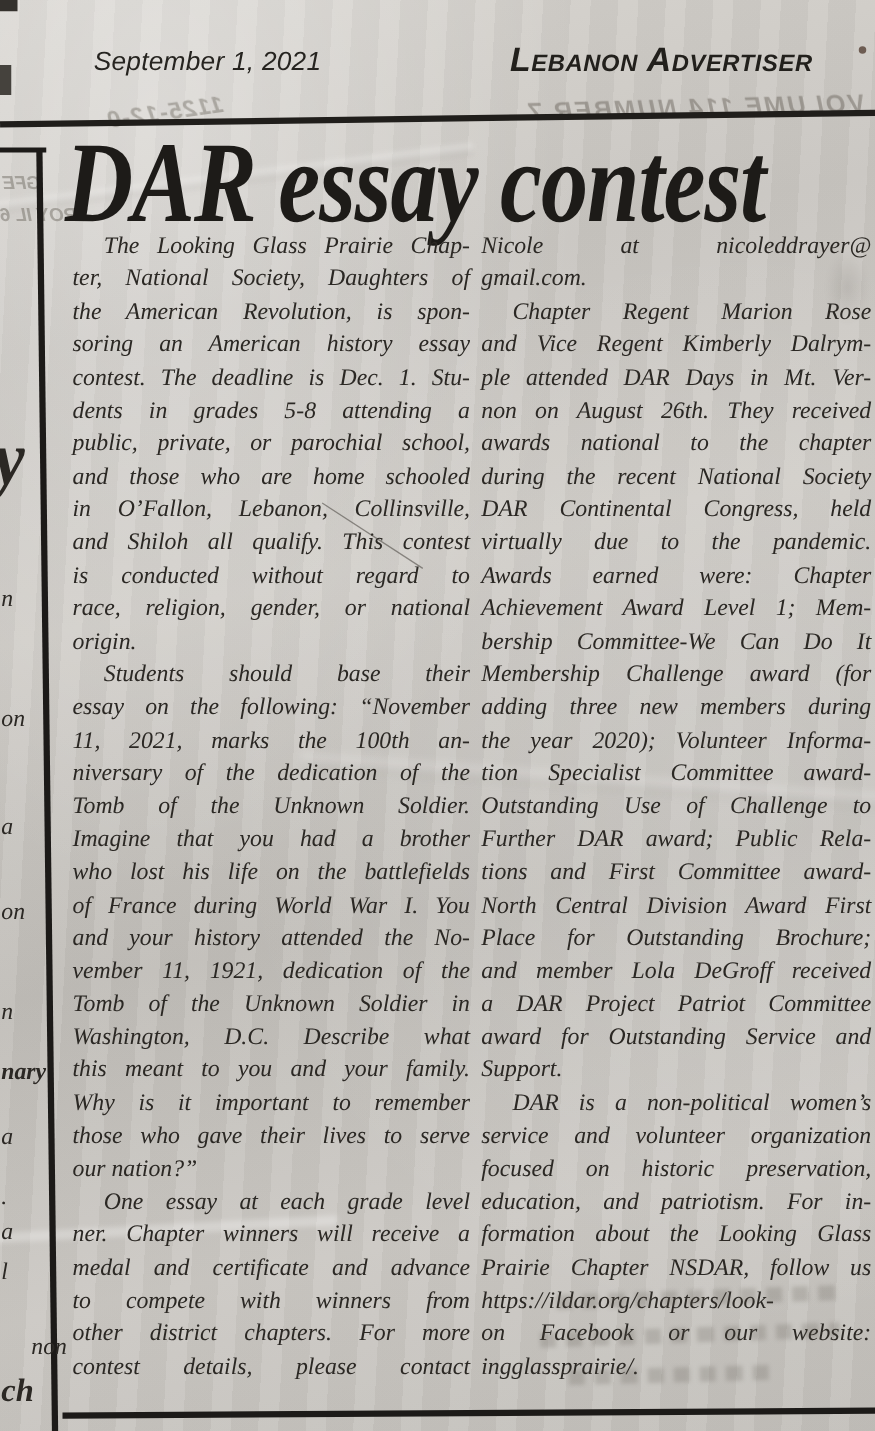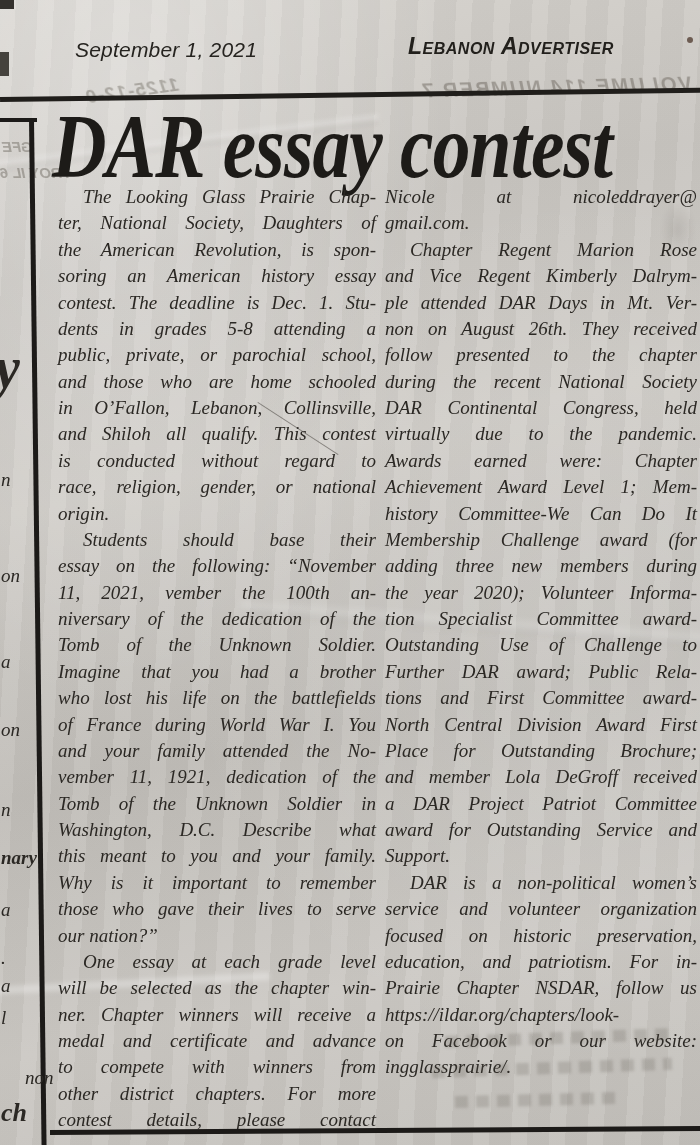--- a/index.html
+++ b/index.html
@@ -17,21 +17,21 @@
   .c1{left:-40px;top:140px;width:420px;height:10px;background:linear-gradient(rgba(255,255,255,.35),rgba(110,105,98,.12));transform:rotate(-7deg);filter:blur(2px);}
   .c2{left:240px;top:620px;width:520px;height:14px;background:linear-gradient(rgba(255,255,255,.25),rgba(110,105,98,.10));transform:rotate(4deg);filter:blur(3px);}
   .c3{left:-30px;top:980px;width:300px;height:8px;background:rgba(255,255,255,.28);transform:rotate(-3deg);filter:blur(2px);}
 
   .top-rule{position:absolute;left:0;top:97px;width:710px;height:4.5px;background:#201e1b;transform:rotate(-0.75deg);transform-origin:left top;}
   .corner-h{position:absolute;left:0;top:118px;width:37px;height:4px;background:#1c1a18;}
   .border-v{position:absolute;left:29px;top:119px;width:4.5px;height:1030px;background:#1c1a18;transform:rotate(-0.7deg);transform-origin:top left;}
   .bottom-rule{position:absolute;left:50px;top:1130px;width:660px;height:5px;background:#1c1a18;transform:rotate(-0.35deg);transform-origin:left top;}
 
   .date{position:absolute;left:75px;top:38px;font-family:"Liberation Sans",sans-serif;font-size:21px;color:#262420;letter-spacing:.2px;}
-  .masthead{position:absolute;left:408px;top:33px;font-family:"Liberation Sans",sans-serif;font-variant:small-caps;font-weight:700;font-size:23px;color:#22201c;letter-spacing:.5px;}
+  .masthead{position:absolute;left:408px;top:33px;font-family:"Liberation Sans",sans-serif;font-variant:small-caps;font-weight:700;font-size:27px;color:#22201c;letter-spacing:.5px;}
 
   .headline{position:absolute;left:52px;top:100px;margin:0;font-weight:700;font-size:92px;line-height:1;color:#1d1b18;letter-spacing:-1px;transform:scaleX(.82);transform-origin:left top;white-space:nowrap;}
 
   .col{position:absolute;top:184px;font-size:19px;line-height:26.37px;color:#2b2824;}
   .col-left{left:58px;width:318px;}
   .col-right{left:385px;width:312px;}
   .para{margin:0;}
   .line{text-align:justify;text-align-last:justify;}
   .line.end{text-align-last:left;}
   .line.ind{text-indent:25px;}
@@ -99,81 +99,81 @@
         <div class="line">and those who are home schooled</div>
         <div class="line">in O’Fallon, Lebanon, Collinsville,</div>
         <div class="line">and Shiloh all qualify. This contest</div>
         <div class="line">is conducted without regard to</div>
         <div class="line">race, religion, gender, or national</div>
         <div class="line end">origin.</div>
       </div>
       <div class="para">
         <div class="line ind">Students should base their</div>
         <div class="line">essay on the following: “November</div>
-        <div class="line">11, 2021, vember the 100th an-</div>
+        <div class="line">11, 2021, marks the 100th an-</div>
         <div class="line">niversary of the dedication of the</div>
         <div class="line">Tomb of the Unknown Soldier.</div>
         <div class="line">Imagine that you had a brother</div>
         <div class="line">who lost his life on the battlefields</div>
         <div class="line">of France during World War I. You</div>
-        <div class="line">and your family attended the No-</div>
+        <div class="line">and your history attended the No-</div>
         <div class="line">vember 11, 1921, dedication of the</div>
         <div class="line">Tomb of the Unknown Soldier in</div>
         <div class="line">Washington, D.C. Describe what</div>
         <div class="line">this meant to you and your family.</div>
         <div class="line">Why is it important to remember</div>
         <div class="line">those who gave their lives to serve</div>
         <div class="line end">our nation?”</div>
       </div>
       <div class="para">
         <div class="line ind">One essay at each grade level</div>
-        <div class="line">will be selected as the chapter win-</div>
         <div class="line">ner. Chapter winners will receive a</div>
         <div class="line">medal and certificate and advance</div>
         <div class="line">to compete with winners from</div>
         <div class="line">other district chapters. For more</div>
         <div class="line">contest details, please contact</div>
       </div>
     </div>
   <div class="col col-right" id="col-1">
       <div class="para">
         <div class="line">Nicole at nicoleddrayer@</div>
         <div class="line end">gmail.com.</div>
       </div>
       <div class="para">
         <div class="line ind">Chapter Regent Marion Rose</div>
         <div class="line">and Vice Regent Kimberly Dalrym-</div>
         <div class="line">ple attended DAR Days in Mt. Ver-</div>
         <div class="line">non on August 26th. They received</div>
-        <div class="line">follow presented to the chapter</div>
+        <div class="line">awards national to the chapter</div>
         <div class="line">during the recent National Society</div>
         <div class="line">DAR Continental Congress, held</div>
         <div class="line">virtually due to the pandemic.</div>
         <div class="line">Awards earned were: Chapter</div>
         <div class="line">Achievement Award Level 1; Mem-</div>
-        <div class="line">history Committee-We Can Do It</div>
+        <div class="line">bership Committee-We Can Do It</div>
         <div class="line">Membership Challenge award (for</div>
         <div class="line">adding three new members during</div>
         <div class="line">the year 2020); Volunteer Informa-</div>
         <div class="line">tion Specialist Committee award-</div>
         <div class="line">Outstanding Use of Challenge to</div>
         <div class="line">Further DAR award; Public Rela-</div>
         <div class="line">tions and First Committee award-</div>
         <div class="line">North Central Division Award First</div>
         <div class="line">Place for Outstanding Brochure;</div>
         <div class="line">and member Lola DeGroff received</div>
         <div class="line">a DAR Project Patriot Committee</div>
         <div class="line">award for Outstanding Service and</div>
         <div class="line end">Support.</div>
       </div>
       <div class="para">
         <div class="line ind">DAR is a non-political women’s</div>
         <div class="line">service and volunteer organization</div>
         <div class="line">focused on historic preservation,</div>
         <div class="line">education, and patriotism. For in-</div>
+        <div class="line">formation about the Looking Glass</div>
         <div class="line">Prairie Chapter NSDAR, follow us</div>
         <div class="line">https://ildar.org/chapters/look-</div>
         <div class="line">on Facebook or our website:</div>
         <div class="line end">ingglassprairie/.</div>
       </div>
     </div>
 
   <div id="edge-fragments">
       <span class="frag b big" style="top: 336px; font-size: 62px;">y</span>
       <span class="frag" style="top: 470px;">n</span>

